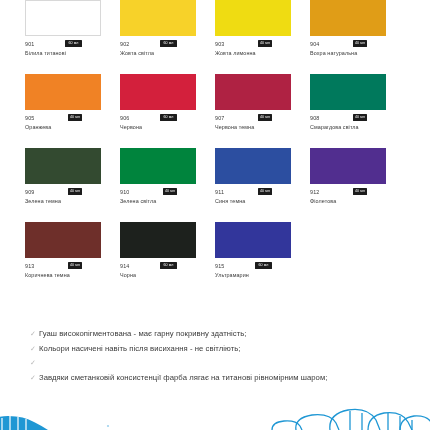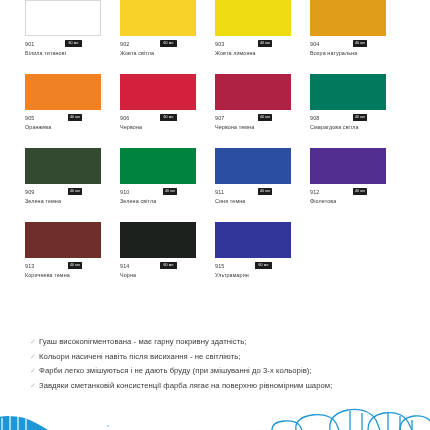--- a/index.html
+++ b/index.html
@@ -73,21 +73,21 @@
     white-space: nowrap;
     border-radius: .5px;
     text-align: center;
   }
   .vol.wide { padding: 0 3.5px; }
 
   
   .bullets {
     position: absolute;
     left: 30px;
-    top: 336px;
+    top: 328px;
     width: 392px;
   }
   .bullet {
     display: flex;
     align-items: flex-start;
     margin-bottom: 2.5px;
   }
   .tick {
     width: 9px;
     flex: 0 0 9px;
@@ -243,25 +243,24 @@
     <div class="bullet">
       <span class="tick">✓</span>
       <span class="btext">Гуаш високопігментована - має гарну покривну здатність;</span>
     </div>
     <div class="bullet">
       <span class="tick">✓</span>
       <span class="btext">Кольори насичені навіть після висихання - не світліють;</span>
     </div>
     <div class="bullet">
       <span class="tick">✓</span>
-      <span class="btext">Фарби легко змішуються і не дають бруду (при змішуванні до 3-х кольорів);</span>
-    </div>
-    <div class="bullet">
-      <span class="tick">✓</span>
-      <span class="btext">Завдяки сметанковій консистенції фарба лягає на поверхню рівномірним шаром;</span>
+    </div>
+    <div class="bullet">
+      <span class="tick">✓</span>
+      <span class="btext">Завдяки сметанковій консистенції фарба лягає на титанові рівномірним шаром;</span>
     </div>
   </div>
 
 <div class="deco">
   <svg width="430" height="34" viewBox="0 0 430 34">
 
     <path d="M -14 34 L -14 28 Q -6 20 8 20 Q 24 20 34 26 Q 42 30 48 34 Z" fill="#1f97d4"></path>
     <path d="M 2 22 L 2 34 M 10 20 L 10 34 M 18 21 L 18 34 M 26 23 L 26 34" stroke="#ffffff" stroke-width="1.2" fill="none"></path>
 
     <circle cx="108" cy="30" r="1.1" fill="#9fd3ee"></circle>

